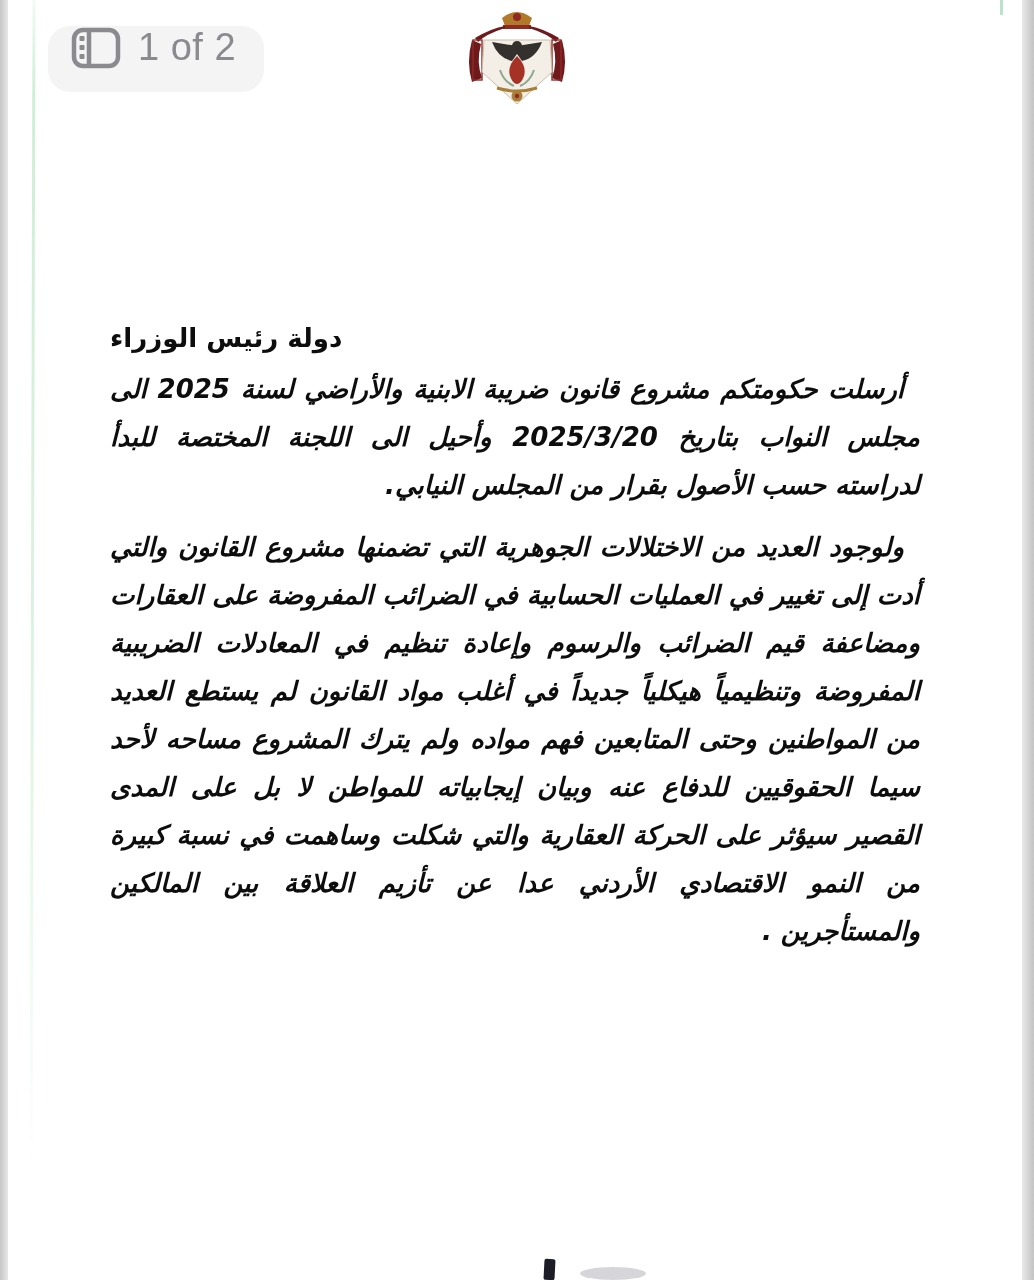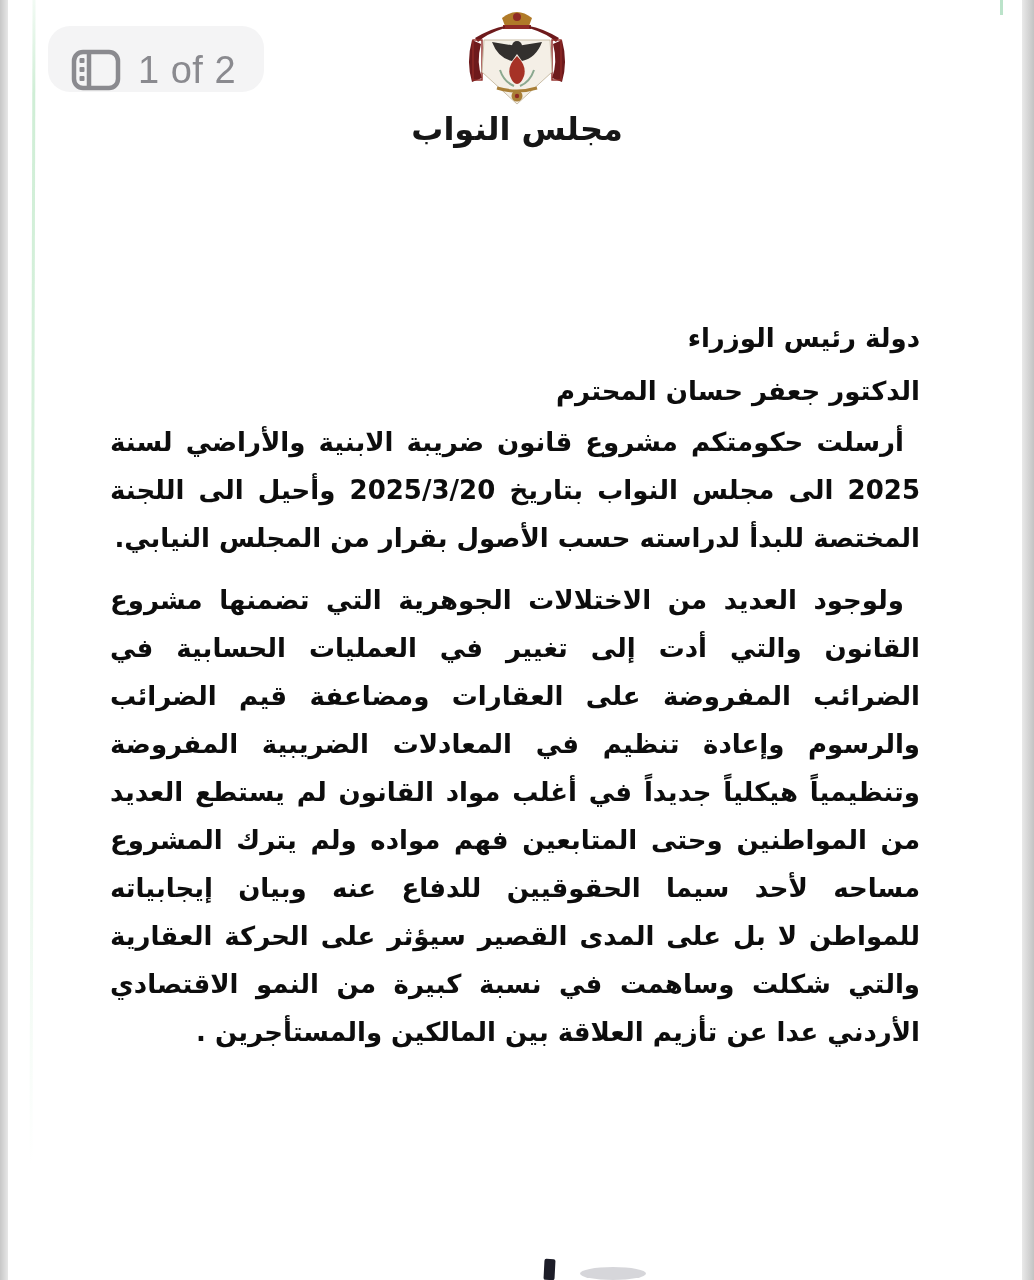--- a/index.html
+++ b/index.html
@@ -26,21 +26,21 @@
   }
   .scan-tick {
     position:absolute; left:1000px; top:0; width:3px; height:15px;
     background:rgba(120,200,150,0.5);
   }
 
   
   .page-pill {
     position:absolute; left:48px; top:26px; height:66px;
     background:#f4f4f5; border-radius:22px;
-    display:flex; align-items:flex-end; gap:16px;
+    display:flex; align-items:flex-start; gap:16px;
     padding:0 28px 0 22px; box-sizing:border-box;
     cursor:pointer;
   }
   .pill-icon { display:flex; align-items:center; }
   .pill-text {
     font-family:"Liberation Sans", sans-serif;
     font-size:38px; color:#8a8a8f; letter-spacing:0.5px;
   }
 
   
@@ -56,23 +56,23 @@
   
   .doc-body {
     position:absolute; top:312px; right:114px; left:110px;
     direction:rtl; unicode-bidi:embed;
     font-family:"DejaVu Sans", sans-serif;
     font-weight:bold; color:#0d0d0d;
     font-size:26px; line-height:48px;
     text-align:justify;
   }
   .doc-body p { margin:0; }
-  .center-line { text-align:right; line-height:53px; }
+  .center-line { text-align:left; line-height:53px; }
   .subject { margin-bottom:14px !important; line-height:53px; }
-  .para { margin-bottom:14px !important; text-indent:16px; }
+  .para { margin-bottom:14px !important; text-indent:16px;font-style:italic; }
 
   
   .bottom-mark {
     position:absolute; left:544px; top:1259px; width:11px; height:21px;
     background:#1d1d28; border-radius:2px; transform:rotate(3deg);
   }
   .bottom-smudge {
     position:absolute; left:580px; top:1267px; width:66px; height:13px;
     background:#b4b4bc; opacity:0.55; border-radius:50%;
   }
@@ -122,26 +122,24 @@
 
       <path d="M58,66 Q62,78 72,82" fill="none" stroke="#5c8a6a" stroke-width="2" opacity="0.7"></path>
       <path d="M92,66 Q88,78 78,82" fill="none" stroke="#5c8a6a" stroke-width="2" opacity="0.7"></path>
 
       <path d="M75,52 Q85,62 82,72 Q79,80 75,80 Q71,80 68,72 Q65,62 75,52 Z" fill="#a63226"></path>
 
       <path d="M55,84 Q75,90 95,84" fill="none" stroke="#a97f37" stroke-width="3"></path>
       <circle cx="75" cy="92" r="5.5" fill="#a97f37"></circle>
       <circle cx="75" cy="92" r="2.2" fill="#8f2a25"></circle>
     </svg>
-    <div class="calligraphy">مجلس النواب</div>
   </div>
 
   <div class="doc-body">
     <p class="center-line">دولة رئيس الوزراء</p>
-    <p class="center-line">الدكتور جعفر حسان المحترم</p>
     <p class="para">أرسلت حكومتكم مشروع قانون ضريبة الابنية والأراضي لسنة 2025 الى مجلس النواب بتاريخ 2025/3/20 وأحيل الى اللجنة المختصة للبدأ لدراسته حسب الأصول بقرار من المجلس النيابي.</p>
     <p class="para">ولوجود العديد من الاختلالات الجوهرية التي تضمنها مشروع القانون والتي أدت إلى تغيير في العمليات الحسابية في الضرائب المفروضة على العقارات ومضاعفة قيم الضرائب والرسوم وإعادة تنظيم في المعادلات الضريبية المفروضة وتنظيمياً هيكلياً جديداً في أغلب مواد القانون لم يستطع العديد من المواطنين وحتى المتابعين فهم مواده ولم يترك المشروع مساحه لأحد سيما الحقوقيين للدفاع عنه وبيان إيجابياته للمواطن لا بل على المدى القصير سيؤثر على الحركة العقارية والتي شكلت وساهمت في نسبة كبيرة من النمو الاقتصادي الأردني عدا عن تأزيم العلاقة بين المالكين والمستأجرين .</p>
   </div>
 
   <div class="bottom-mark"></div>
   <div class="bottom-smudge"></div>
 
 </div>
 
 </body></html>

